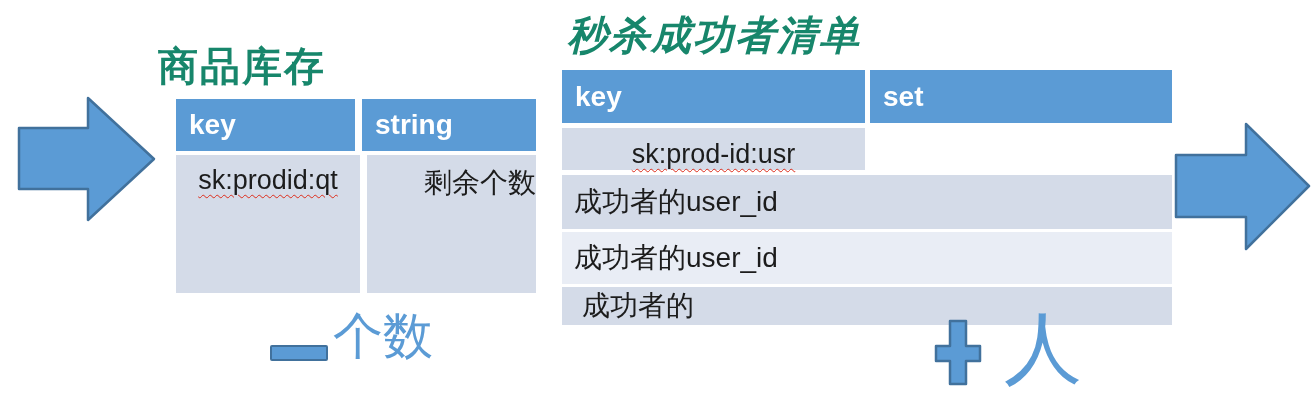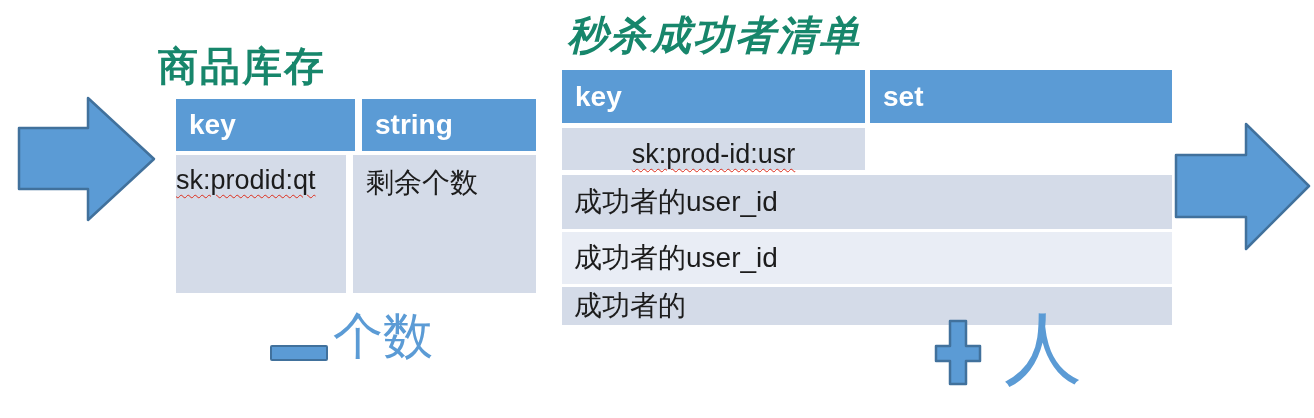--- a/index.html
+++ b/index.html
@@ -80,39 +80,39 @@
 
   <div class="abs sec-title" style="left:158px; top:44px;">商品库存</div>
 
   <div class="tbl" style="left:176px; top:99px; width:360px;">
     <div class="trow" style="height:52px; gap:7px;">
       <div class="th" style="width:179px;">key</div>
       <div class="th" style="flex:1;">string</div>
     </div>
     <div class="spacer-v" style="height:4px;"></div>
     <div class="trow" style="height:138px; gap:7px;">
-      <div class="td" style="width:170px; padding-top:10px; font-size:27px;"><span class="misspell">sk:prodid:qt</span></div>
-      <div class="td" style="flex:1; padding:9px 0 0 13px;">剩余个数</div>
+      <div class="td" style="width:184px; text-align:center; padding-top:10px; font-size:27px;"><span class="misspell">sk:prodid:qt</span></div>
+      <div class="td" style="flex:1; padding:9px 0 0 13px;text-align:right;">剩余个数</div>
     </div>
   </div>
 
   <div class="abs sec-title" style="left:567px; top:13px;font-style:italic;">秒杀成功者清单</div>
 
   <div class="tbl" style="left:562px; top:70px; width:610px;">
     <div class="trow" style="height:53px; gap:5px;">
       <div class="th" style="width:303px;">key</div>
       <div class="th" style="flex:1;">set</div>
     </div>
     <div class="spacer-v" style="height:5px;"></div>
     <div class="trow" style="height:165px; gap:5px;flex-direction:column;">
       <div class="td" style="width:303px; height:165px; text-align:center; padding-top:11px; font-size:27px;"><span class="misspell">sk:prod-id:usr</span></div>
       <div style="flex:1; display:flex; flex-direction:column; gap:3px;">
         <div class="td" style="height:54px; display:flex; align-items:center; padding-left:12px;">成功者的user_id</div>
         <div class="td alt" style="height:52px; display:flex; align-items:center; padding-left:12px;">成功者的user_id</div>
-        <div class="td" style="flex:1; display:flex; align-items:center; padding-left:12px;">
+        <div class="td" style="flex:1; display:flex; align-items:center; padding-left:20px;">
             <span>成功者的</span>
           </div>
       </div>
     </div>
   </div>
 
   <svg class="abs" style="left:1174px; top:122px;" width="138" height="130" viewBox="0 0 138 130">
     <polygon points="2,33 72,33 72,2 135,64 72,127 72,95 2,95" fill="#5B9BD5" stroke="#41719C" stroke-width="2.5" stroke-linejoin="round"></polygon>
   </svg>
 

